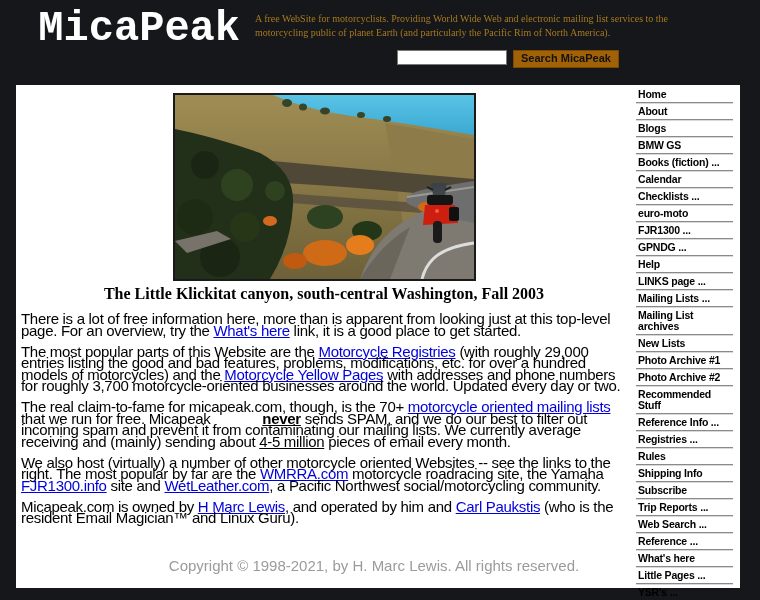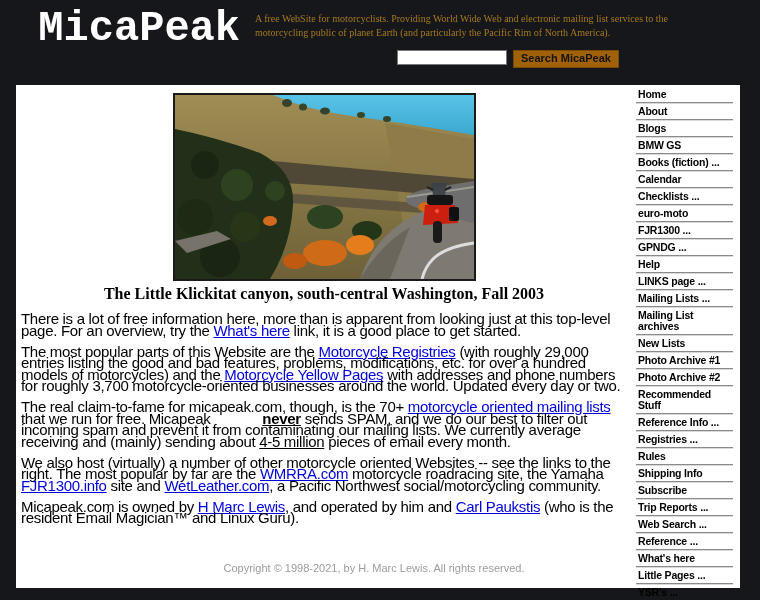--- a/index.html
+++ b/index.html
@@ -63,21 +63,21 @@
     font-weight:700;font-size:10.5px;line-height:11px;letter-spacing:-0.2px;
     color:#000;text-decoration:none;cursor:pointer;
   }
   .sb-divider{
     margin:0;border:0;height:0;
     border-top:1px solid #8a8a8a;border-bottom:1px solid #d9d9d9;
   }
   
   .copyright{
     position:absolute;left:0;right:8px;bottom:14px;text-align:center;
-    font-size:11px;color:#9b9b9b;letter-spacing:0;
+    font-size:15px;color:#9b9b9b;letter-spacing:0;
   }
 </style>
 </head>
 <body>
 
 <header>
   <div class="logo">
     <div class="logo-main">MicaPeak</div>
   </div>
   <p class="tagline">A free WebSite for motorcyclists. Providing World Wide Web and electronic mailing list services to the motorcycling public of planet Earth (and particularly the Pacific Rim of North America).</p>

